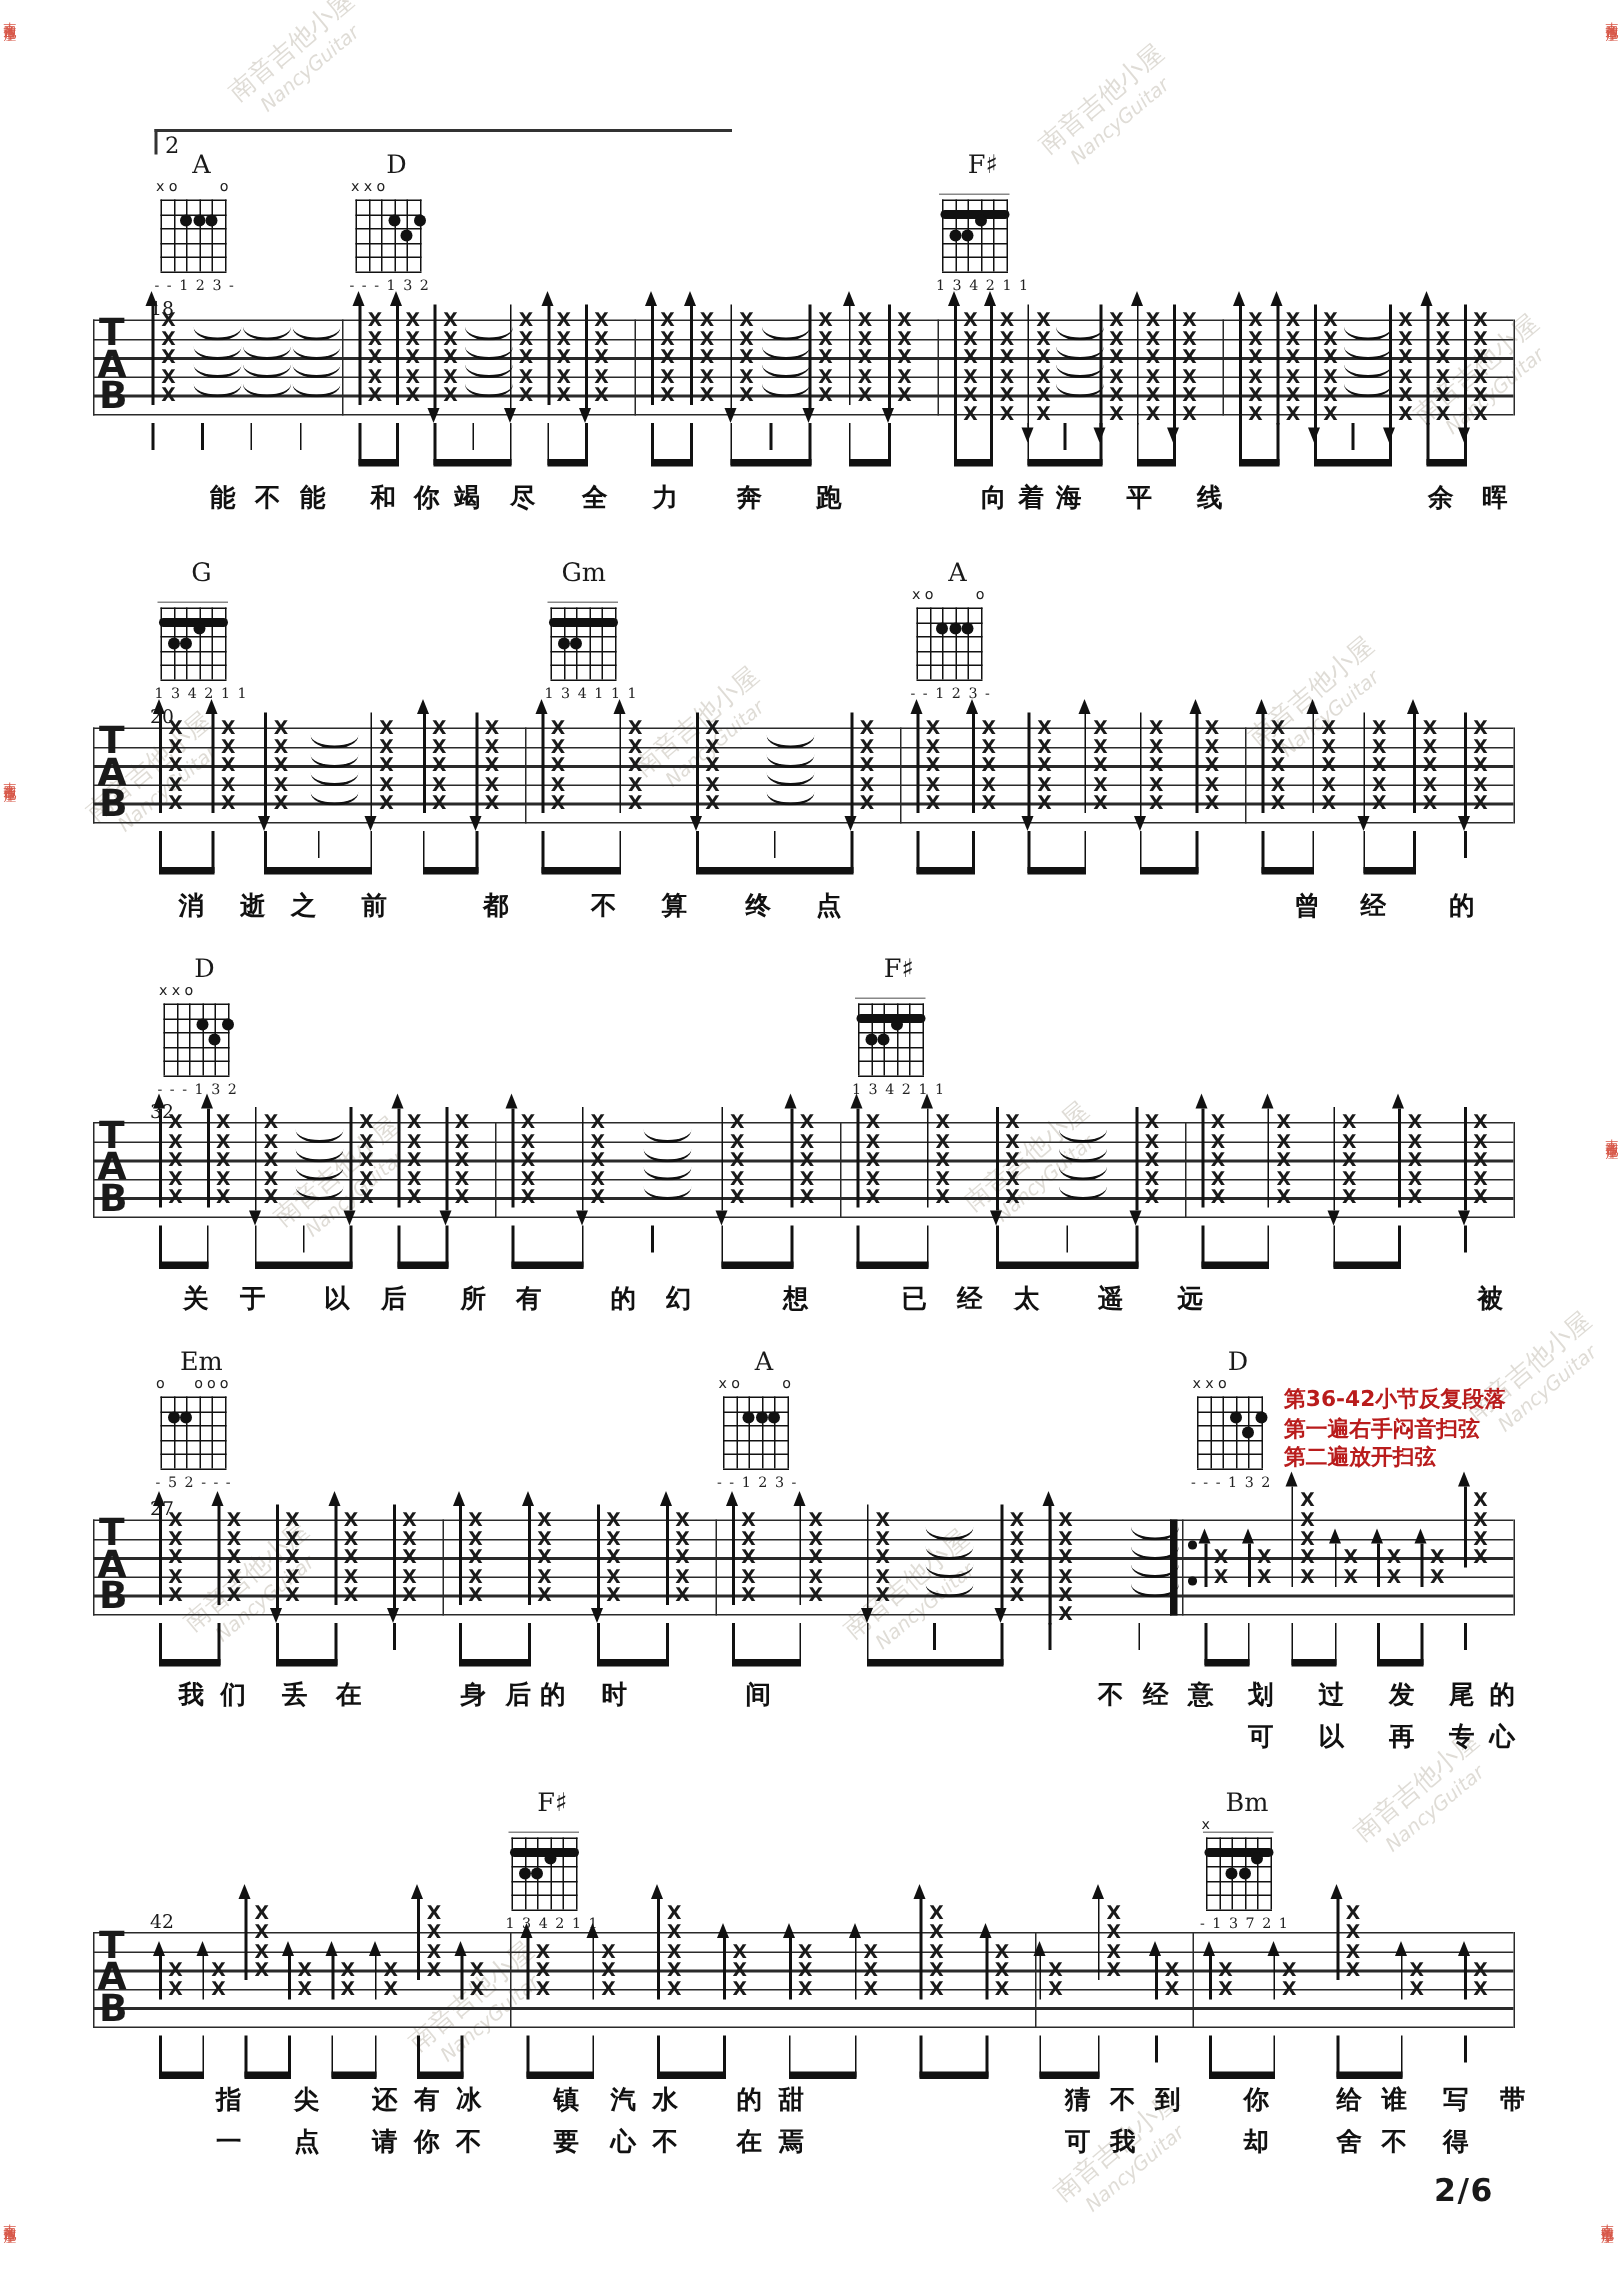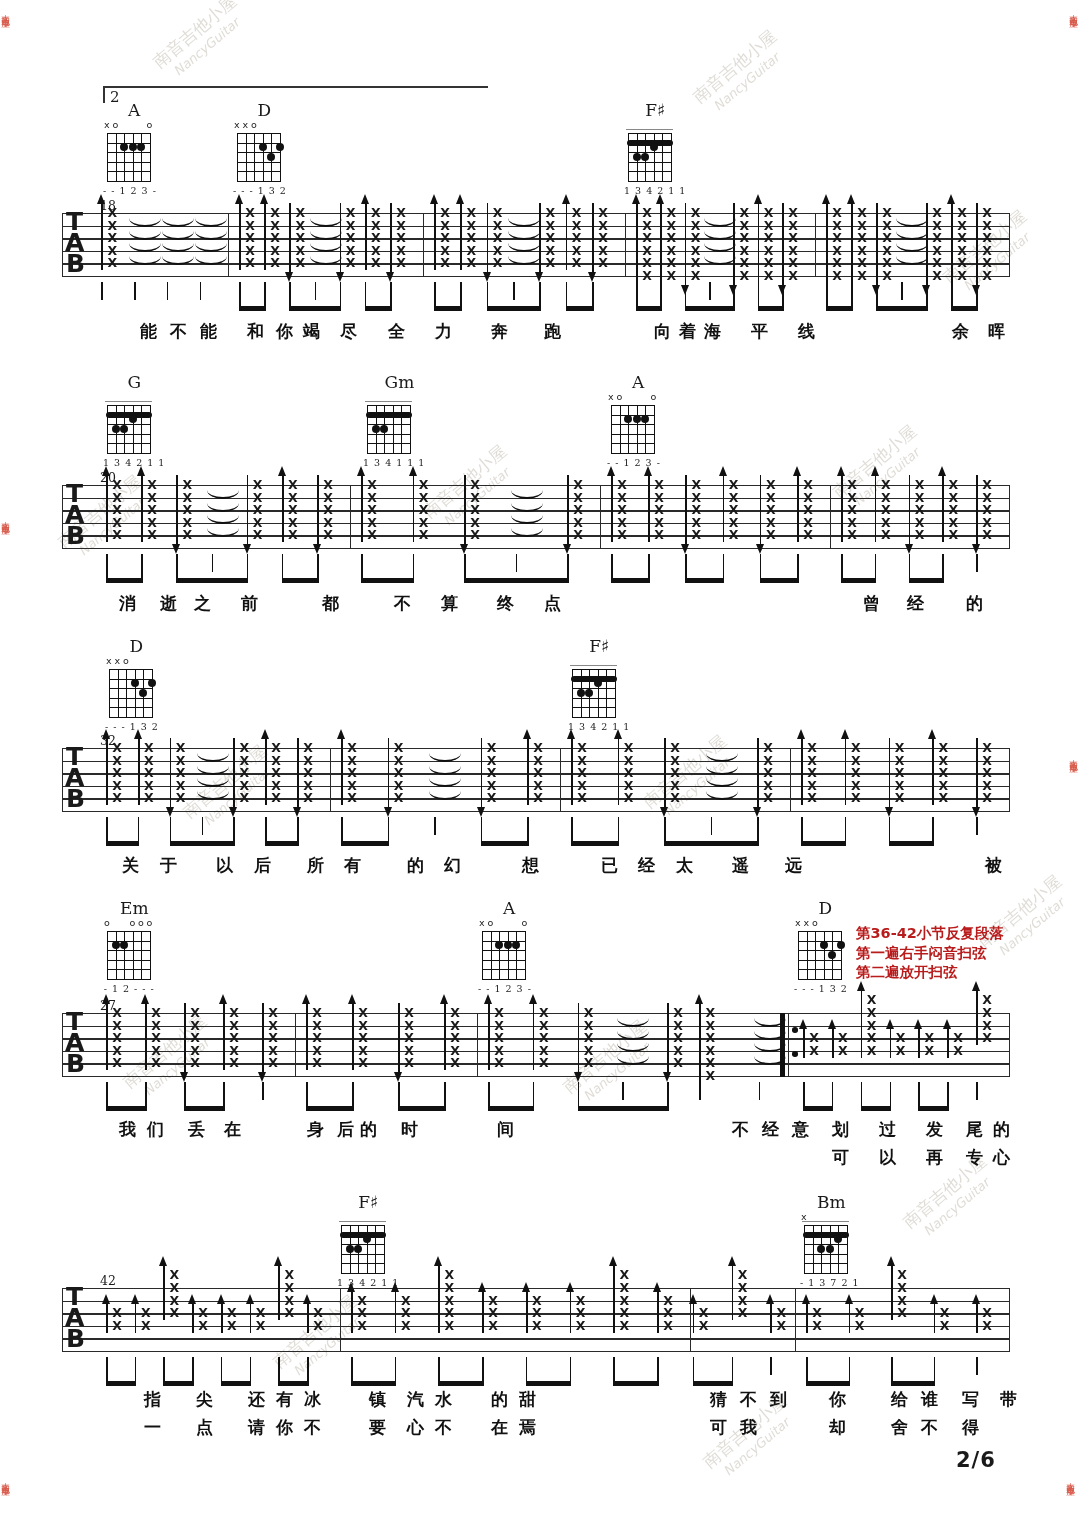--- a/index.html
+++ b/index.html
@@ -442,21 +442,21 @@
         <div class="sline" style="left: 107px; top: 433.5px; width: 43.5px; height: 1.1px; background: rgb(17, 17, 17);"></div>
         <div class="sline" style="left: 107px; top: 443px; width: 43.5px; height: 1.1px; background: rgb(17, 17, 17);"></div>
         <div class="sline" style="left: 107px; top: 452.5px; width: 43.5px; height: 1.1px; background: rgb(17, 17, 17);"></div>
         <div class="barre" style="left: 105.5px; top: 411.5px; width: 46.5px;"></div>
         <div class="cdot" style="left: 111.5px; top: 424.75px;"></div>
         <div class="cdot" style="left: 120px; top: 424.75px;"></div>
         <div class="cdot" style="left: 128.5px; top: 415.25px;"></div>
         <div class="fing" style="left: 103px; top: 456.5px; width: 52.5px; text-align: center; letter-spacing: 1px;">1 3 4 2 1 1</div>
       </div>
       <div class="abs" style="left: 0px; top: 0px;">
-        <div class="cname" style="left: 374.25px; top: 372px; width: 40px; text-align: right;">Gm</div>
+        <div class="cname" style="left: 374.25px; top: 372px; width: 40px; text-align: left;">Gm</div>
         <div class="sline" style="left: 365px; top: 401px; width: 46.5px; height: 1px; background: rgb(136, 136, 136);"></div>
         <div class="vline" style="left: 367px; top: 405px; height: 47.5px; width: 1.1px; background: rgb(17, 17, 17);"></div>
         <div class="vline" style="left: 375.5px; top: 405px; height: 47.5px; width: 1.1px; background: rgb(17, 17, 17);"></div>
         <div class="vline" style="left: 384px; top: 405px; height: 47.5px; width: 1.1px; background: rgb(17, 17, 17);"></div>
         <div class="vline" style="left: 392.5px; top: 405px; height: 47.5px; width: 1.1px; background: rgb(17, 17, 17);"></div>
         <div class="vline" style="left: 401px; top: 405px; height: 47.5px; width: 1.1px; background: rgb(17, 17, 17);"></div>
         <div class="vline" style="left: 409.5px; top: 405px; height: 47.5px; width: 1.1px; background: rgb(17, 17, 17);"></div>
         <div class="sline" style="left: 367px; top: 405px; width: 43.5px; height: 1.1px; background: rgb(17, 17, 17);"></div>
         <div class="sline" style="left: 367px; top: 414.5px; width: 43.5px; height: 1.1px; background: rgb(17, 17, 17);"></div>
         <div class="sline" style="left: 367px; top: 424px; width: 43.5px; height: 1.1px; background: rgb(17, 17, 17);"></div>
@@ -967,21 +967,21 @@
         <div class="vline" style="left: 141px; top: 931px; height: 47.5px; width: 1.1px; background: rgb(17, 17, 17);"></div>
         <div class="vline" style="left: 149.5px; top: 931px; height: 47.5px; width: 1.1px; background: rgb(17, 17, 17);"></div>
         <div class="sline" style="left: 107px; top: 931px; width: 43.5px; height: 1.1px; background: rgb(17, 17, 17);"></div>
         <div class="sline" style="left: 107px; top: 940.5px; width: 43.5px; height: 1.1px; background: rgb(17, 17, 17);"></div>
         <div class="sline" style="left: 107px; top: 950px; width: 43.5px; height: 1.1px; background: rgb(17, 17, 17);"></div>
         <div class="sline" style="left: 107px; top: 959.5px; width: 43.5px; height: 1.1px; background: rgb(17, 17, 17);"></div>
         <div class="sline" style="left: 107px; top: 969px; width: 43.5px; height: 1.1px; background: rgb(17, 17, 17);"></div>
         <div class="sline" style="left: 107px; top: 978.5px; width: 43.5px; height: 1.1px; background: rgb(17, 17, 17);"></div>
         <div class="cdot" style="left: 111.5px; top: 941.25px;"></div>
         <div class="cdot" style="left: 120px; top: 941.25px;"></div>
-        <div class="fing" style="left: 103px; top: 982.5px; width: 52.5px; text-align: center; letter-spacing: 1px;">- 1 2 - - -</div>
+        <div class="fing" style="left: 103px; top: 982.5px; width: 52.5px; text-align: center; letter-spacing: 1px;">- 5 2 - - -</div>
       </div>
       <div class="abs" style="left: 0px; top: 0px;">
         <div class="cname" style="left: 489.25px; top: 898px; width: 40px; text-align: center;">A</div>
         <div class="mark" style="left: 479px; top: 917px;">x</div>
         <div class="mark" style="left: 487.5px; top: 917px;">o</div>
         <div class="mark" style="left: 521.5px; top: 917px;">o</div>
         <div class="vline" style="left: 482px; top: 931px; height: 47.5px; width: 1.1px; background: rgb(17, 17, 17);"></div>
         <div class="vline" style="left: 490.5px; top: 931px; height: 47.5px; width: 1.1px; background: rgb(17, 17, 17);"></div>
         <div class="vline" style="left: 499px; top: 931px; height: 47.5px; width: 1.1px; background: rgb(17, 17, 17);"></div>
         <div class="vline" style="left: 507.5px; top: 931px; height: 47.5px; width: 1.1px; background: rgb(17, 17, 17);"></div>

